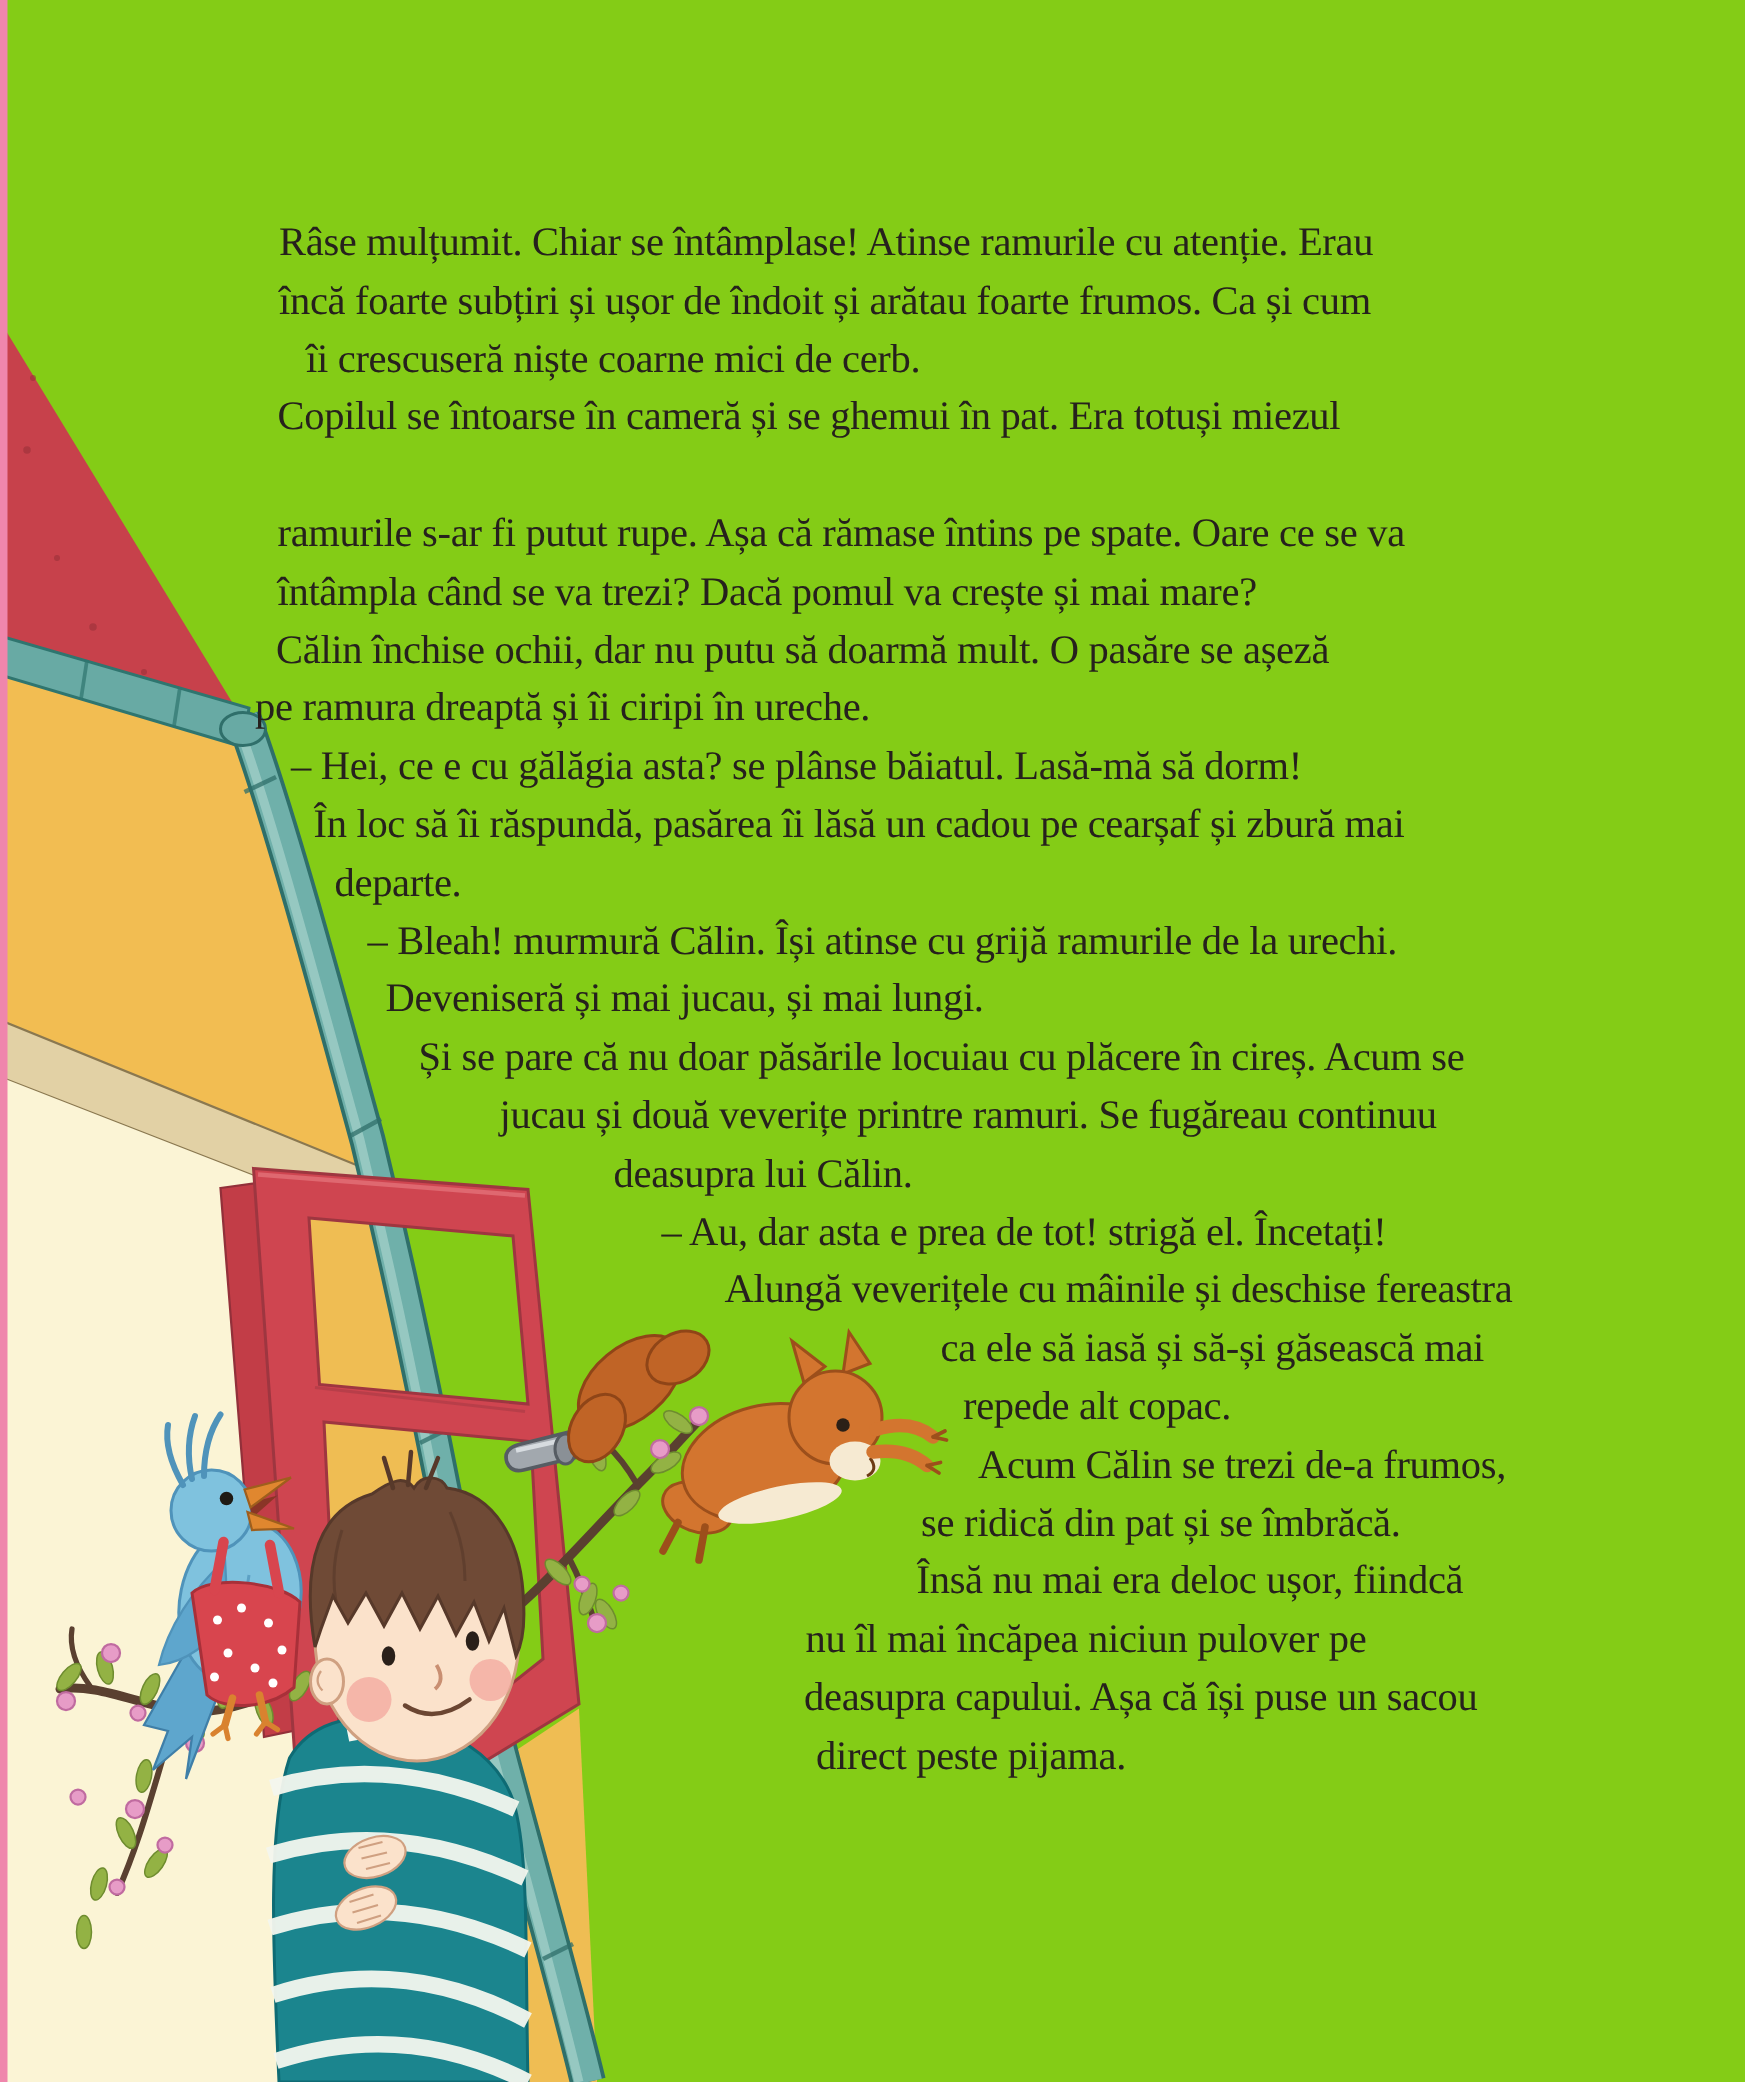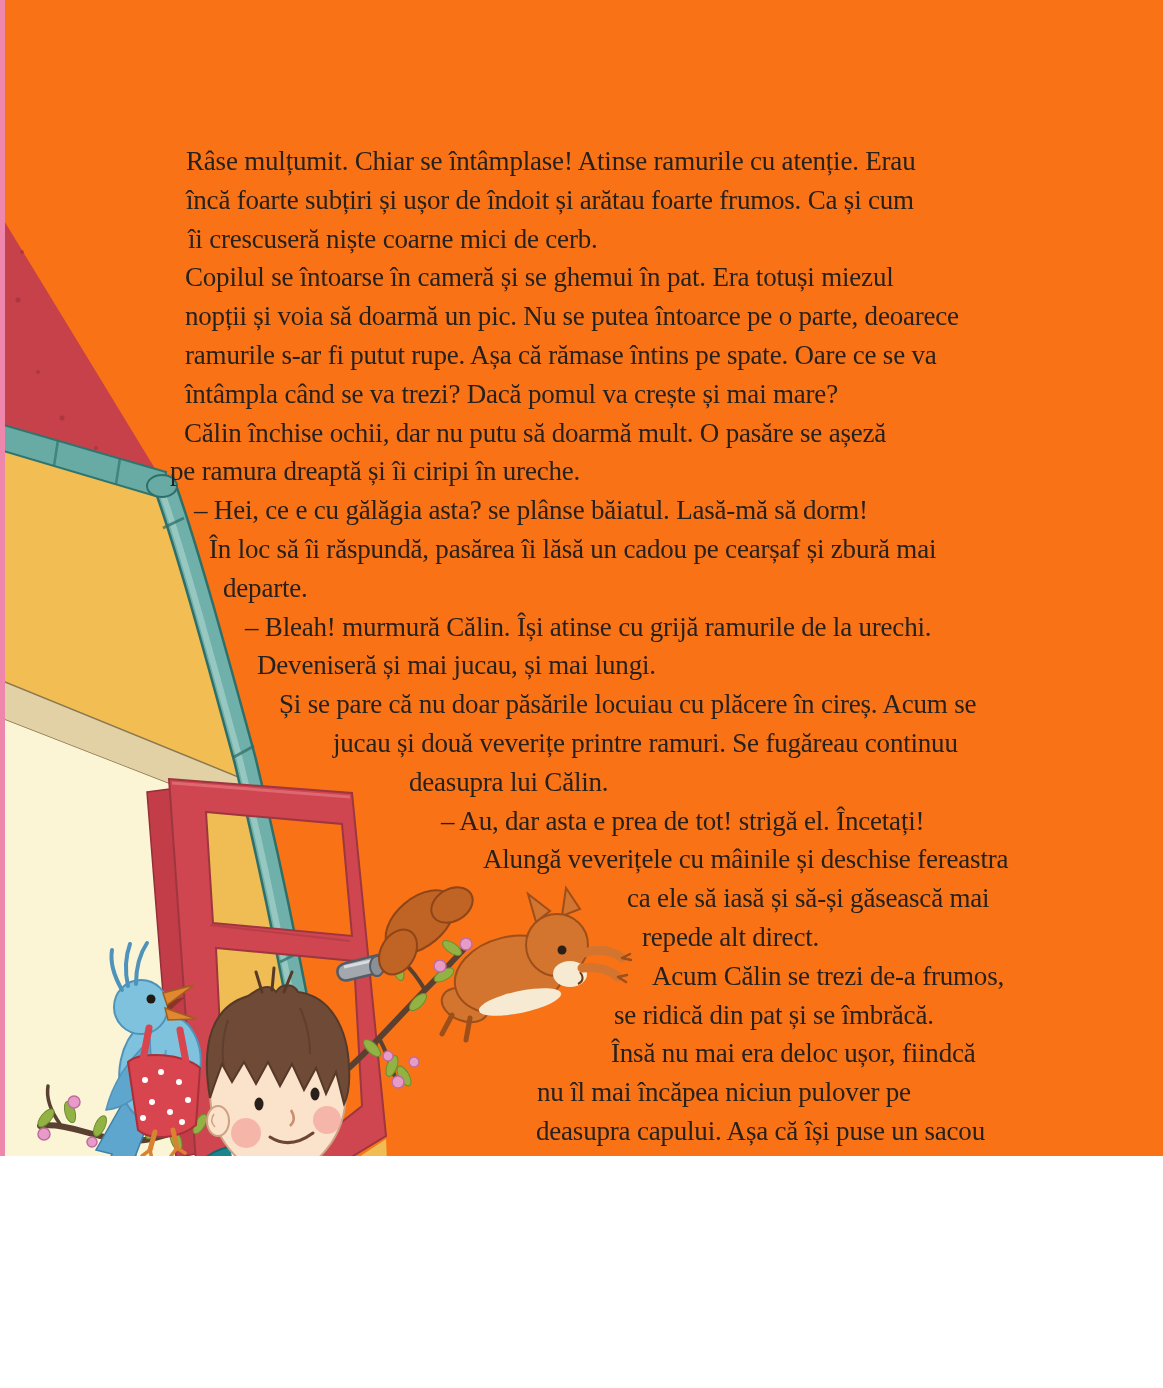--- a/index.html
+++ b/index.html
@@ -1,22 +1,22 @@
 <!DOCTYPE html>
 <html><head>
 <meta charset="utf-8">
 <style>
   html,body{margin:0;padding:0;background:#ffffff;}
-  #page{position:relative;width:1163px;height:1156px;background:#f97316;overflow:hidden;
+  #page{position:relative;width:1163px;height:1388px;background:#84cc16;overflow:hidden;
         font-family:"Liberation Serif","DejaVu Serif",serif;}
   #art{position:absolute;left:0;top:0;width:1163px;height:1388px;}
   .text-layer{position:absolute;left:0;top:0;width:1163px;height:1388px;}
   .tl{position:absolute;white-space:nowrap;font-size:27px;line-height:34px;color:#26211d;
       letter-spacing:-0.2px;}
-  .l1{left:186px;top:144px}.l2{left:186px;top:183px}.l3{left:188px;top:222px}
+  .l1{left:186px;top:144px}.l2{left:186px;top:183px}.l3{left:204px;top:222px}
   .l4{left:185px;top:260px}.l5{left:185px;top:299px}.l6{left:185px;top:338px}
   .l7{left:185px;top:377px}.l8{left:184px;top:416px}.l9{left:170px;top:454px}
   .l10{left:194px;top:493px}.l11{left:209px;top:532px}.l12{left:223px;top:571px}
   .l13{left:245px;top:610px}.l14{left:257px;top:648px}.l15{left:279px;top:687px}
   .l16{left:333px;top:726px}.l17{left:409px;top:765px}.l18{left:441px;top:804px}
   .l19{left:483px;top:842px}.l20{left:627px;top:881px}.l21{left:642px;top:920px}
   .l22{left:652px;top:959px}.l23{left:614px;top:998px}.l24{left:611px;top:1036px}
   .l25{left:537px;top:1075px}.l26{left:536px;top:1114px}.l27{left:544px;top:1153px}
 </style>
 </head>
@@ -223,37 +223,36 @@
     </g>
 
     <rect x="0" y="0" width="5" height="1388" fill="#ef86ac"></rect>
   </svg>
 
   <div class="text-layer">
     <div class="tl l1">Râse mulțumit. Chiar se întâmplase! Atinse ramurile cu atenție. Erau</div>
     <div class="tl l2">încă foarte subțiri și ușor de îndoit și arătau foarte frumos. Ca și cum</div>
     <div class="tl l3">îi crescuseră niște coarne mici de cerb.</div>
     <div class="tl l4">Copilul se întoarse în cameră și se ghemui în pat. Era totuși miezul</div>
-    <div class="tl l5">nopții și voia să doarmă un pic. Nu se putea întoarce pe o parte, deoarece</div>
     <div class="tl l6">ramurile s-ar fi putut rupe. Așa că rămase întins pe spate. Oare ce se va</div>
     <div class="tl l7">întâmpla când se va trezi? Dacă pomul va crește și mai mare?</div>
     <div class="tl l8">Călin închise ochii, dar nu putu să doarmă mult. O pasăre se așeză</div>
     <div class="tl l9">pe ramura dreaptă și îi ciripi în ureche.</div>
     <div class="tl l10">– Hei, ce e cu gălăgia asta? se plânse băiatul. Lasă-mă să dorm!</div>
     <div class="tl l11">În loc să îi răspundă, pasărea îi lăsă un cadou pe cearșaf și zbură mai</div>
     <div class="tl l12">departe.</div>
     <div class="tl l13">– Bleah! murmură Călin. Își atinse cu grijă ramurile de la urechi.</div>
     <div class="tl l14">Deveniseră și mai jucau, și mai lungi.</div>
     <div class="tl l15">Și se pare că nu doar păsările locuiau cu plăcere în cireș. Acum se</div>
     <div class="tl l16">jucau și două veverițe printre ramuri. Se fugăreau continuu</div>
     <div class="tl l17">deasupra lui Călin.</div>
     <div class="tl l18">– Au, dar asta e prea de tot! strigă el. Încetați!</div>
     <div class="tl l19">Alungă veverițele cu mâinile și deschise fereastra</div>
     <div class="tl l20">ca ele să iasă și să-și găsească mai</div>
-    <div class="tl l21">repede alt direct.</div>
+    <div class="tl l21">repede alt copac.</div>
     <div class="tl l22">Acum Călin se trezi de-a frumos,</div>
     <div class="tl l23">se ridică din pat și se îmbrăcă.</div>
     <div class="tl l24">Însă nu mai era deloc ușor, fiindcă</div>
     <div class="tl l25">nu îl mai încăpea niciun pulover pe</div>
     <div class="tl l26">deasupra capului. Așa că își puse un sacou</div>
     <div class="tl l27">direct peste pijama.</div>
   </div>
 </div>
 
 </body></html>

